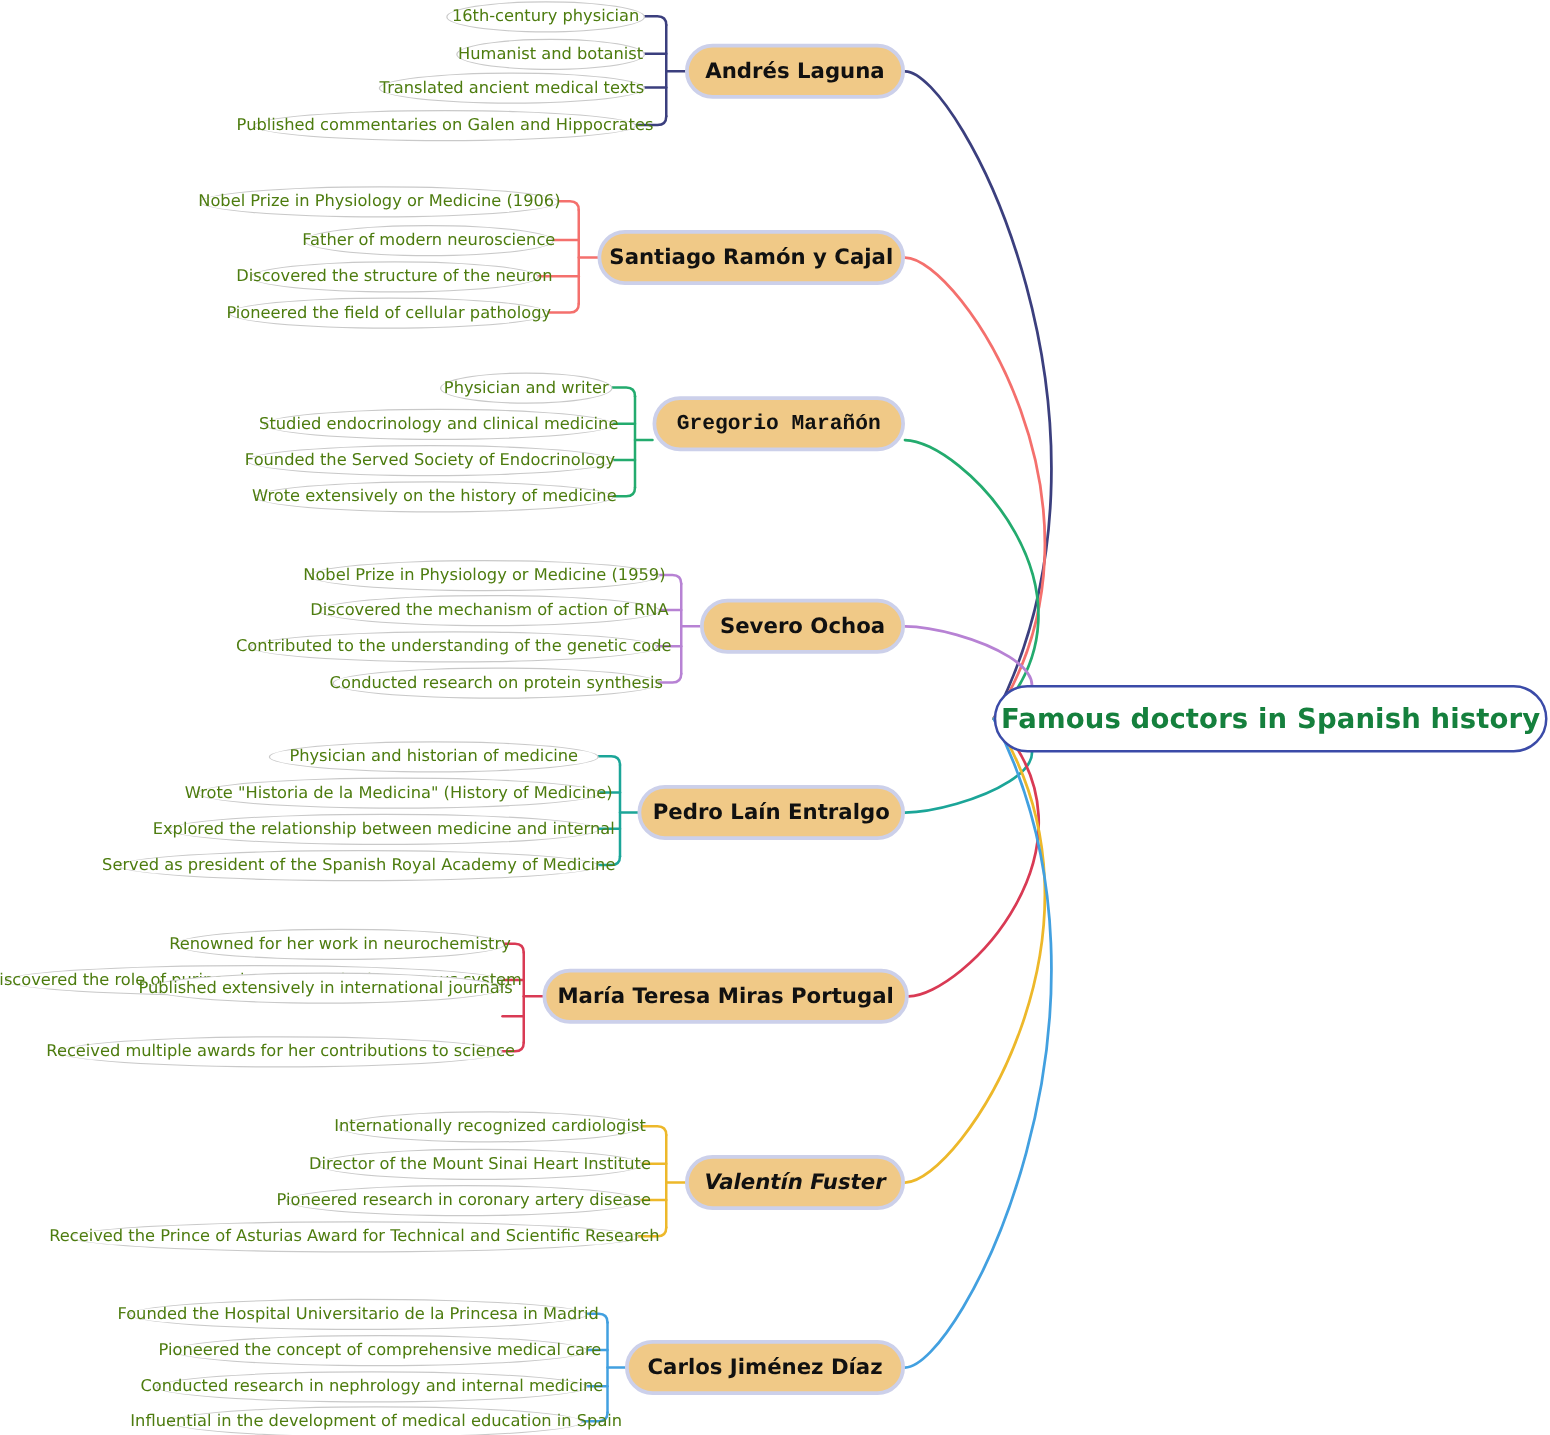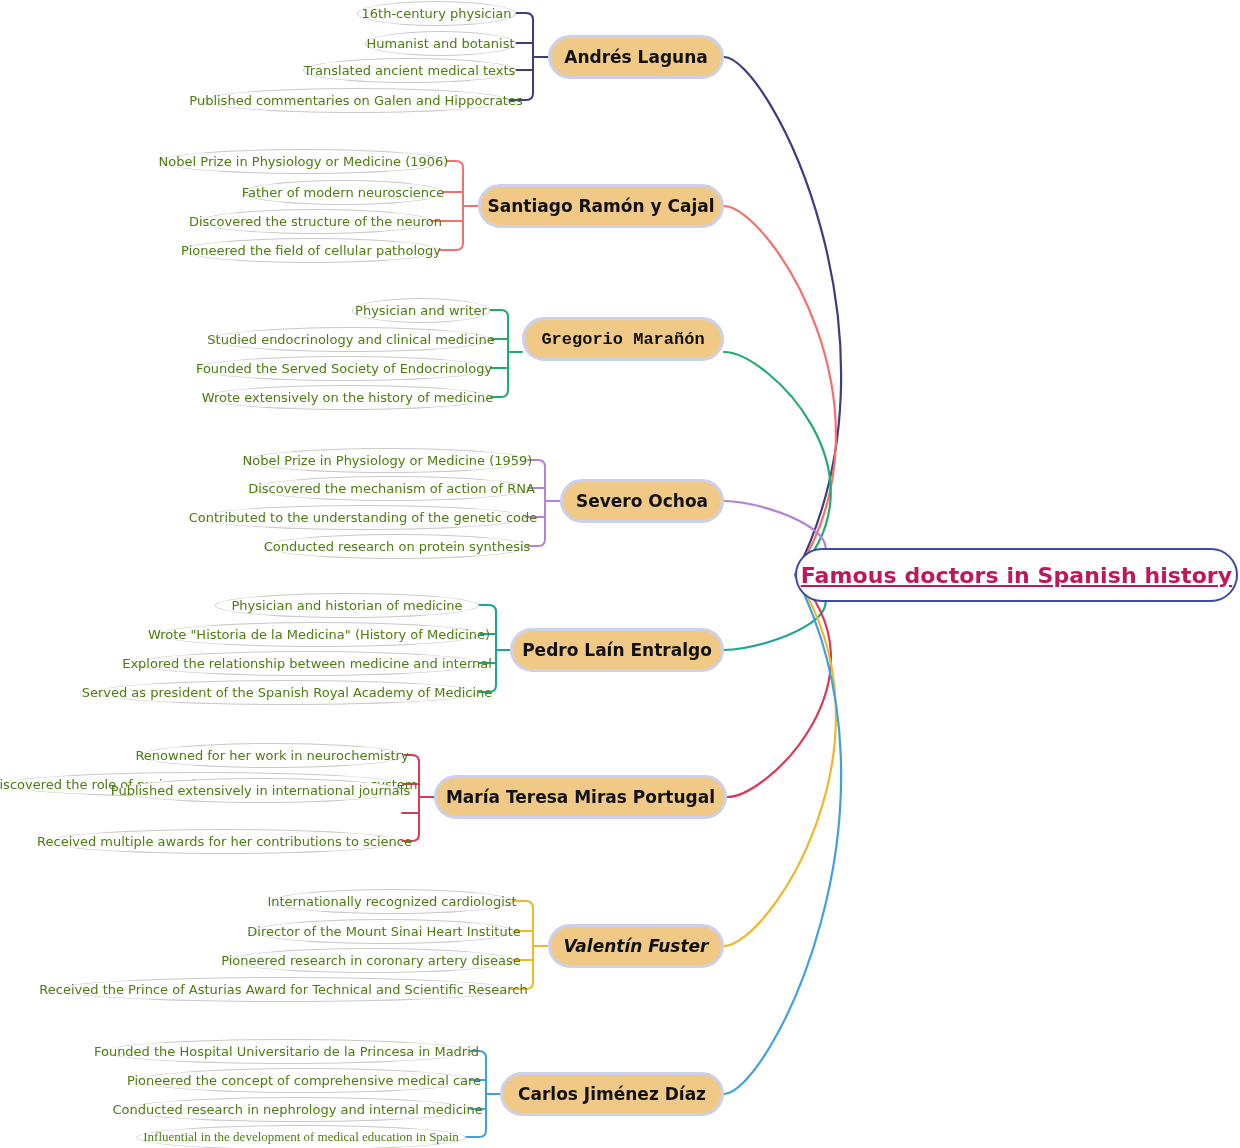--- a/index.html
+++ b/index.html
@@ -38,24 +38,23 @@
     border: 2.2px solid #3b4ba8;
     border-radius: 40px;
     display: flex;
     align-items: center;
     justify-content: center;
     z-index: 30;
   }
   .central-node .label {
     font-size: 22px;
     font-weight: bold;
-    color: #be185d;
+    color: #15803d;
     letter-spacing: 0.1px;
     white-space: nowrap;
-    text-decoration: underline;
   }
 
   
   .topic-node {
     position: absolute;
     box-sizing: border-box;
     background: #f0c987;
     border: 3px solid #ccd0ea;
     border-radius: 26px;
     display: flex;
@@ -262,21 +261,21 @@
       </div>
       <div class="leaf-node" style="left: 103px; top: 1038.5px; width: 367px; height: 25px;">
         <span class="label">Founded the Hospital Universitario de la Princesa in Madrid</span>
       </div>
       <div class="leaf-node" style="left: 138px; top: 1067.5px; width: 332px; height: 25px;">
         <span class="label">Pioneered the concept of comprehensive medical care</span>
       </div>
       <div class="leaf-node" style="left: 125px; top: 1096.5px; width: 345px; height: 25px;">
         <span class="label">Conducted research in nephrology and internal medicine</span>
       </div>
-      <div class="leaf-node" style="left: 136px; top: 1124.5px; width: 330px; height: 25px; font-family: Liberation Serif, serif;">
+      <div class="leaf-node" style="left: 136px; top: 1124.5px; width: 330px; height: 25px;">
         <span class="label">Influential in the development of medical education in Spain</span>
       </div>
     </div>
 
   <div class="central-node" id="central-node" style="left: 795px; top: 548px; width: 443px; height: 54px;">
     <span class="label">Famous doctors in Spanish history</span>
   </div>
 </div>
 
 </body></html>

